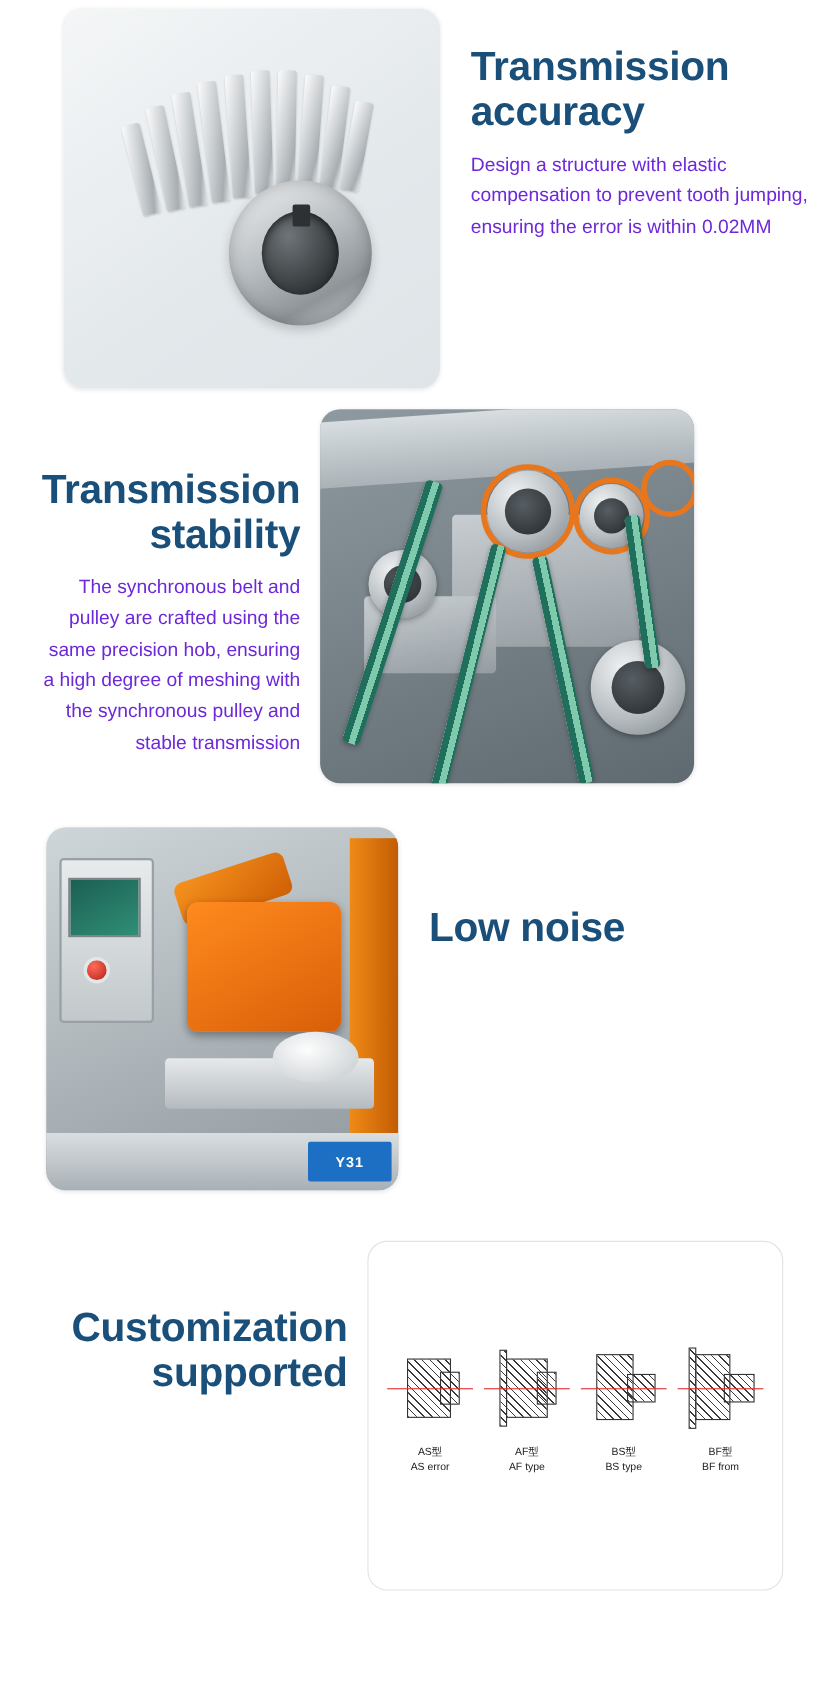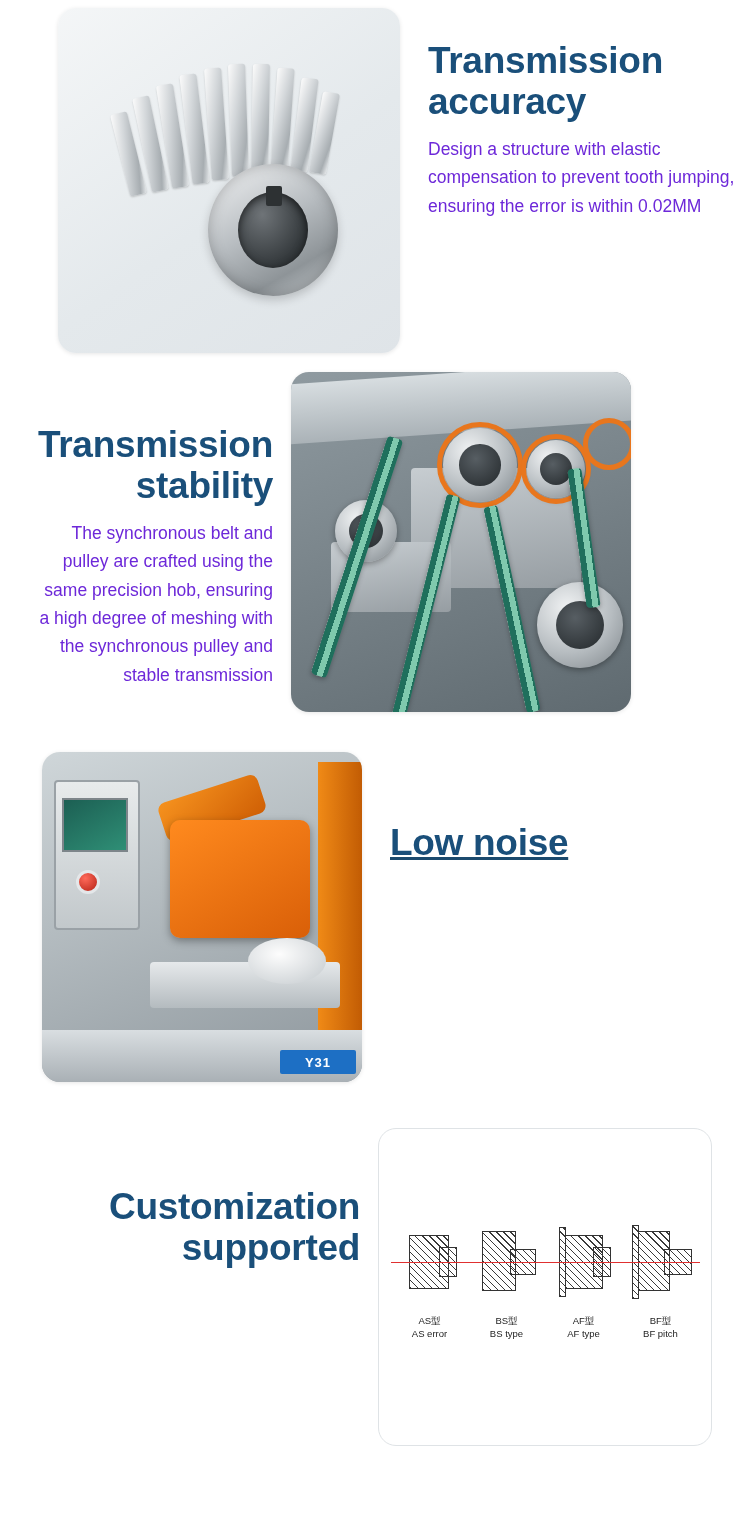--- a/index.html
+++ b/index.html
@@ -172,30 +172,30 @@
   .cnc-disc {
     position:absolute; left:206px; top:186px; width:78px; height:46px;
     background: radial-gradient(ellipse at 40% 35%, #fdfdfd, #c3c9cd);
     border-radius:50%;
   }
   .cnc-base {
     position:absolute; left:0; bottom:0; width:330px; height:52px;
     background: linear-gradient(180deg,#d9dee1,#a9b0b5);
   }
   .cnc-tag {
-    position:absolute; right:6px; bottom:8px; width:76px; height:24px;
+    position:absolute; right:6px; bottom:8px; width:76px; height:36px;
     background:#1d6fc4; color:#fff; font-size:13px; font-weight:bold;
     display:flex; align-items:center; justify-content:center; letter-spacing:1px;
     border-radius:2px;
   }
 
   
   #block4 { position: absolute; left: 0; top: 1128px; width: 750px; }
   #diagram-media {
-    width: 334px; height: 318px; margin-right: 38px;
+    width: 378px; height: 318px; margin-right: 38px;
     background: #ffffff; border: 1px solid #dfe3e6; box-shadow: none;
   }
   .diagram-inner {
     position:absolute; inset:0; display:flex;
     align-items:center; justify-content:space-around; padding: 0 12px 16px 12px;
   }
   .pulley-fig { width: 70px; text-align:center; position:relative; }
   .fig-draw { height: 90px; position:relative; }
   .hatch {
     position:absolute;
@@ -279,79 +279,79 @@
         <div class="cnc-screen"></div>
         <div class="cnc-estop"></div>
         <div class="cnc-arm"></div>
         <div class="cnc-head"></div>
         <div class="cnc-table"></div>
         <div class="cnc-disc"></div>
         <div class="cnc-base"></div>
         <div class="cnc-tag">Y31</div>
       </div>
     </div>
-    <div class="text-col right-text" style="padding-top:70px;text-decoration:underline;">
+    <div class="text-col right-text" style="padding-top:70px;">
       <h2 class="title">Low noise</h2>
     </div>
   </div>
 
   <div class="feature" id="block4">
     <div class="text-col left-text" style="padding-top:58px;">
       <h2 class="title">Customization supported</h2>
     </div>
     <div class="media" id="diagram-media">
       <div class="diagram-inner">
 
         <div class="pulley-fig">
           <div class="fig-draw">
             <div class="hatch" style="left:14px; top:18px; width:40px; height:54px;"></div>
             <div class="hatch" style="left:44px; top:30px; width:18px; height:30px;"></div>
             <div class="centerline"></div>
           </div>
           <div class="fig-label">
             <div>AS型</div>
             <div>AS error</div>
-          </div>
-        </div>
-
-        <div class="pulley-fig">
-          <div class="fig-draw">
-            <div class="hatch" style="left:10px; top:14px; width:34px; height:60px;"></div>
-            <div class="hatch" style="left:38px; top:32px; width:26px; height:26px;"></div>
-            <div class="centerline"></div>
-          </div>
-          <div class="fig-label">
-            <div>BS型</div>
-            <div>BS type</div>
           </div>
         </div>
 
         <div class="pulley-fig">
           <div class="fig-draw">
             <div class="flange" style="left:10px; top:10px; width:7px; height:70px;"></div>
             <div class="hatch" style="left:16px; top:18px; width:38px; height:54px;"></div>
             <div class="hatch" style="left:44px; top:30px; width:18px; height:30px;"></div>
             <div class="centerline"></div>
           </div>
           <div class="fig-label">
             <div>AF型</div>
             <div>AF type</div>
           </div>
         </div>
 
         <div class="pulley-fig">
           <div class="fig-draw">
+            <div class="hatch" style="left:10px; top:14px; width:34px; height:60px;"></div>
+            <div class="hatch" style="left:38px; top:32px; width:26px; height:26px;"></div>
+            <div class="centerline"></div>
+          </div>
+          <div class="fig-label">
+            <div>BS型</div>
+            <div>BS type</div>
+          </div>
+        </div>
+
+        <div class="pulley-fig">
+          <div class="fig-draw">
             <div class="flange" style="left:6px; top:8px; width:7px; height:74px;"></div>
             <div class="hatch" style="left:12px; top:14px; width:32px; height:60px;"></div>
             <div class="hatch" style="left:38px; top:32px; width:28px; height:26px;"></div>
             <div class="centerline"></div>
           </div>
           <div class="fig-label">
             <div>BF型</div>
-            <div>BF pitch</div>
+            <div>BF from</div>
           </div>
         </div>
 
       </div>
     </div>
   </div>
 
 </div>
 
 </body></html>

